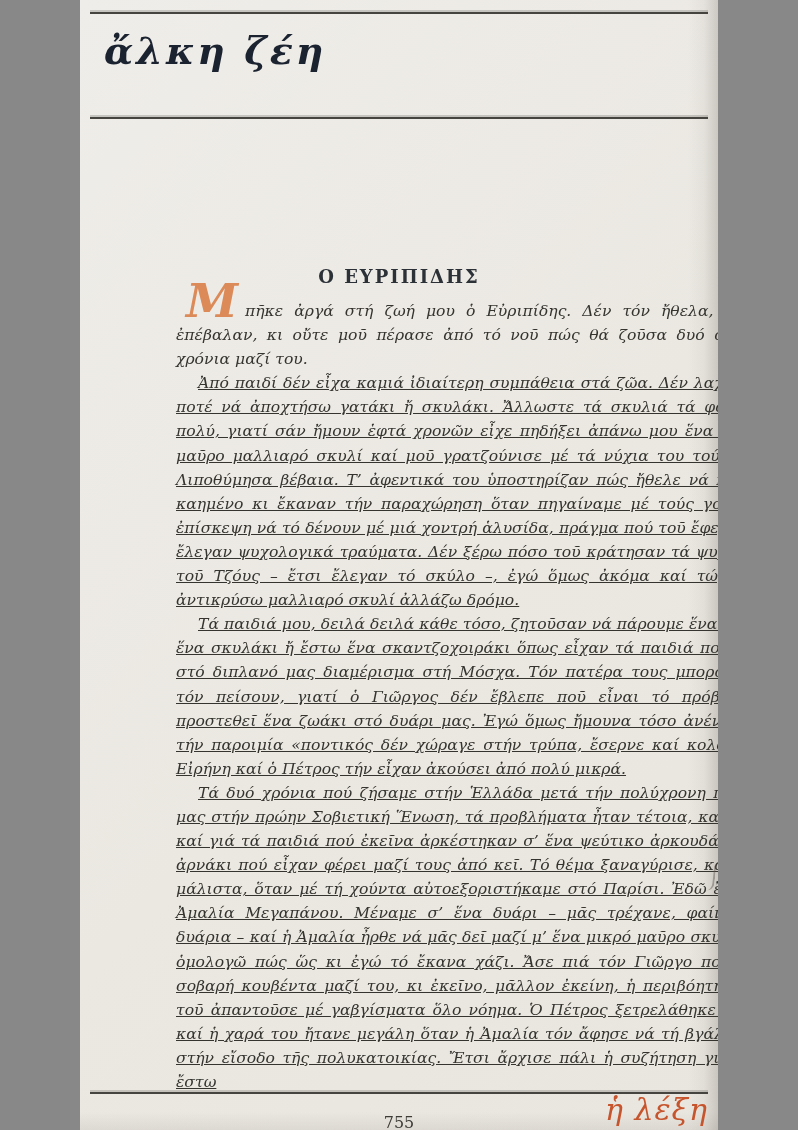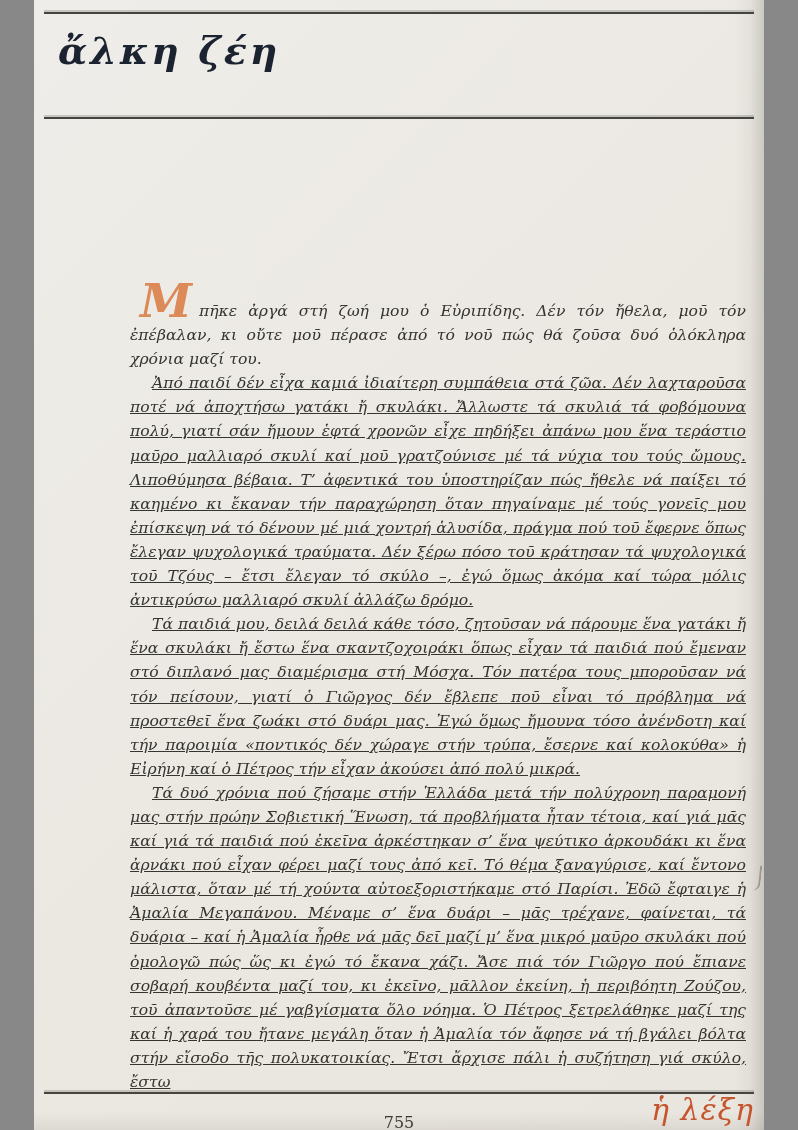--- a/index.html
+++ b/index.html
@@ -1,20 +1,20 @@
 <!DOCTYPE html>
 <html><head>
 <meta charset="utf-8">
 <style>
   html, body { margin: 0; padding: 0; }
   body { background: #888; font-family: "DejaVu Serif", serif; }
 
   .page {
     position: relative;
-    width: 730px;
+    width: 638px;
     height: 1130px;
     margin: 0 auto;
     overflow: hidden;
     background:
       linear-gradient(to left, rgba(120,115,108,0.28) 0px, rgba(120,115,108,0.07) 14px, rgba(120,115,108,0) 30px),
       linear-gradient(to top, rgba(120,115,108,0.12) 0px, rgba(120,115,108,0) 18px),
       linear-gradient(135deg, #efede9 0%, #ebe8e2 55%, #e9e6df 100%);
     color: #34332e;
   }
 
@@ -117,20 +117,21 @@
 <body>
 
 <div class="page">
 
   <div class="rule rule-top"></div>
 
   <div class="author-header">ἄλκη ζέη</div>
 
   <div class="rule rule-under-header"></div>
 
+  <div class="article-title">Ο ΕΥΡΙΠΙΔΗΣ</div>
 
   <div class="body-text">
     <p><span class="dropcap">Μ</span><span>πῆκε ἀργά στή ζωή μου ὁ Εὐριπίδης. Δέν τόν ἤθελα, μοῦ τόν ἐπέβαλαν, κι οὔτε μοῦ πέρασε ἀπό τό νοῦ πώς θά ζοῦσα δυό ὁλόκληρα χρόνια μαζί του.</span></p>
     <p class="indented">Ἀπό παιδί δέν εἶχα καμιά ἰδιαίτερη συμπάθεια στά ζῶα. Δέν λαχταροῦσα ποτέ νά ἀποχτήσω γατάκι ἤ σκυλάκι. Ἄλλωστε τά σκυλιά τά φοβόμουνα πολύ, γιατί σάν ἤμουν ἑφτά χρονῶν εἶχε πηδήξει ἀπάνω μου ἕνα τεράστιο μαῦρο μαλλιαρό σκυλί καί μοῦ γρατζούνισε μέ τά νύχια του τούς ὤμους. Λιποθύμησα βέβαια. Τ’ ἀφεντικά του ὑποστηρίζαν πώς ἤθελε νά παίξει τό καημένο κι ἔκαναν τήν παραχώρηση ὅταν πηγαίναμε μέ τούς γονεῖς μου ἐπίσκεψη νά τό δένουν μέ μιά χοντρή ἁλυσίδα, πράγμα πού τοῦ ἔφερνε ὅπως ἔλεγαν ψυχολογικά τραύματα. Δέν ξέρω πόσο τοῦ κράτησαν τά ψυχολογικά τοῦ Τζόυς – ἔτσι ἔλεγαν τό σκύλο –, ἐγώ ὅμως ἀκόμα καί τώρα μόλις ἀντικρύσω μαλλιαρό σκυλί ἀλλάζω δρόμο.</p>
     <p class="indented">Τά παιδιά μου, δειλά δειλά κάθε τόσο, ζητοῦσαν νά πάρουμε ἕνα γατάκι ἤ ἕνα σκυλάκι ἤ ἔστω ἕνα σκαντζοχοιράκι ὅπως εἶχαν τά παιδιά πού ἔμεναν στό διπλανό μας διαμέρισμα στή Μόσχα. Τόν πατέρα τους μποροῦσαν νά τόν πείσουν, γιατί ὁ Γιῶργος δέν ἔβλεπε ποῦ εἶναι τό πρόβλημα νά προστεθεῖ ἕνα ζωάκι στό δυάρι μας. Ἐγώ ὅμως ἤμουνα τόσο ἀνένδοτη καί τήν παροιμία «ποντικός δέν χώραγε στήν τρύπα, ἔσερνε καί κολοκύθα» ἡ Εἰρήνη καί ὁ Πέτρος τήν εἶχαν ἀκούσει ἀπό πολύ μικρά.</p>
     <p class="indented">Τά δυό χρόνια πού ζήσαμε στήν Ἑλλάδα μετά τήν πολύχρονη παραμονή μας στήν πρώην Σοβιετική Ἕνωση, τά προβλήματα ἦταν τέτοια, καί γιά μᾶς καί γιά τά παιδιά πού ἐκεῖνα ἀρκέστηκαν σ’ ἕνα ψεύτικο ἀρκουδάκι κι ἕνα ἀρνάκι πού εἶχαν φέρει μαζί τους ἀπό κεῖ. Τό θέμα ξαναγύρισε, καί ἔντονο μάλιστα, ὅταν μέ τή χούντα αὐτοεξοριστήκαμε στό Παρίσι. Ἐδῶ ἔφταιγε ἡ Ἀμαλία Μεγαπάνου. Μέναμε σ’ ἕνα δυάρι – μᾶς τρέχανε, φαίνεται, τά δυάρια – καί ἡ Ἀμαλία ἦρθε νά μᾶς δεῖ μαζί μ’ ἕνα μικρό μαῦρο σκυλάκι πού ὁμολογῶ πώς ὥς κι ἐγώ τό ἔκανα χάζι. Ἄσε πιά τόν Γιῶργο πού ἔπιανε σοβαρή κουβέντα μαζί του, κι ἐκεῖνο, μᾶλλον ἐκείνη, ἡ περιβόητη Ζούζου, τοῦ ἀπαντοῦσε μέ γαβγίσματα ὅλο νόημα. Ὁ Πέτρος ξετρελάθηκε μαζί της καί ἡ χαρά του ἤτανε μεγάλη ὅταν ἡ Ἀμαλία τόν ἄφησε νά τή βγάλει βόλτα στήν εἴσοδο τῆς πολυκατοικίας. Ἔτσι ἄρχισε πάλι ἡ συζήτηση γιά σκύλο, ἔστω</p>
   </div>
 
   <div class="edge-mark"></div>
 

